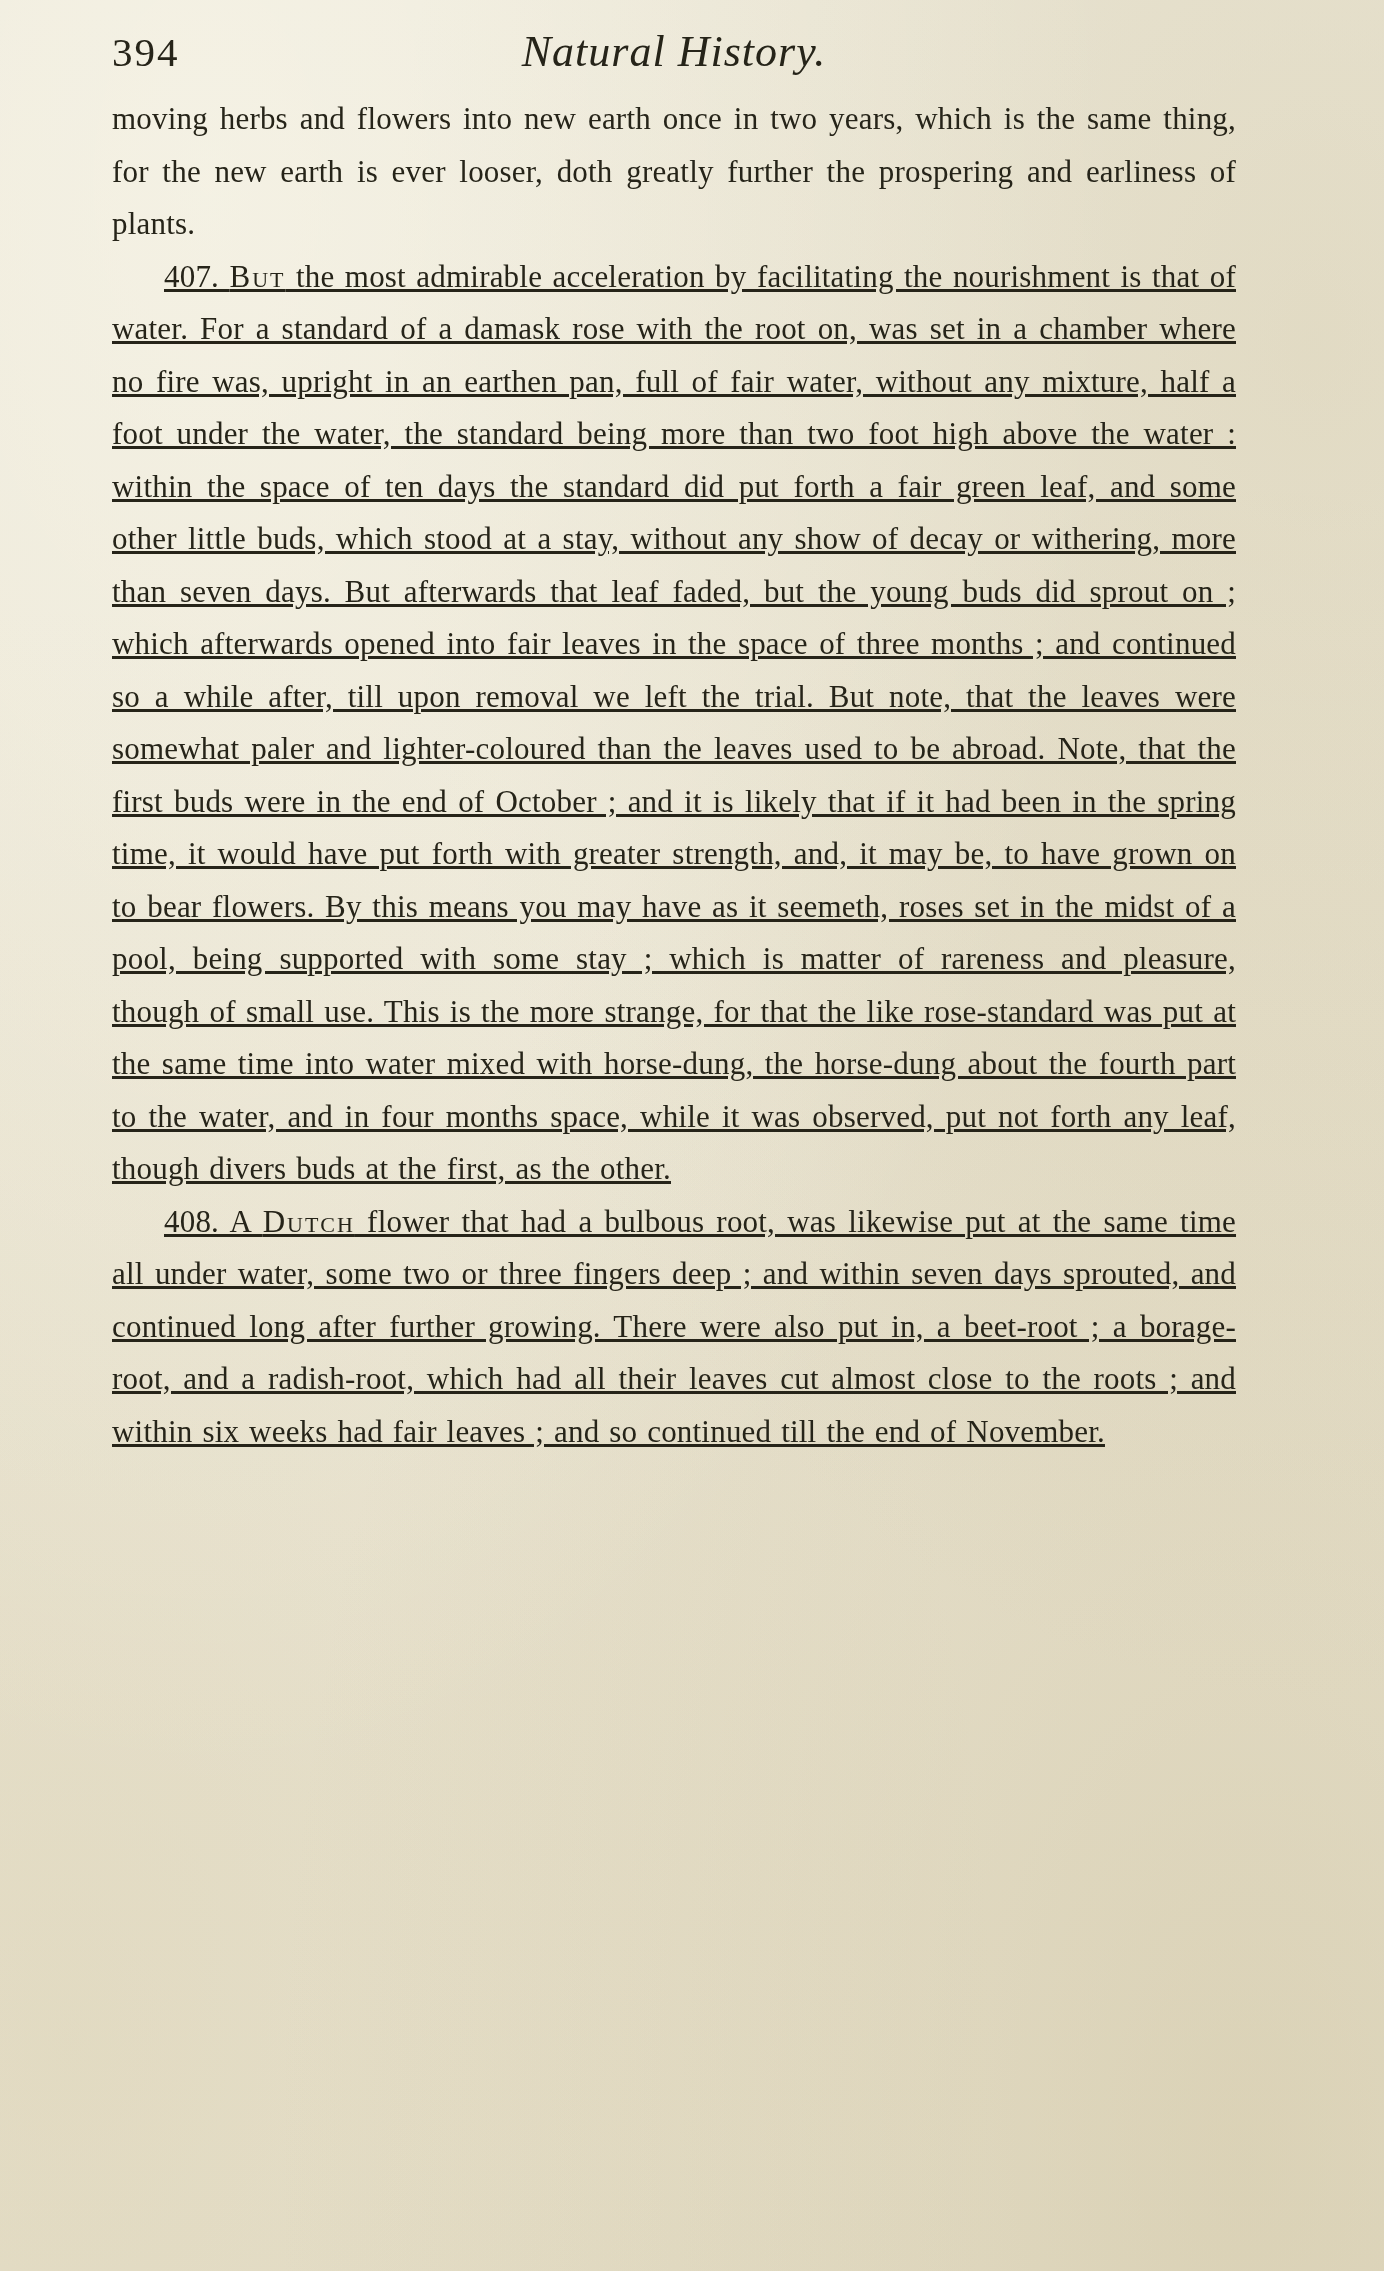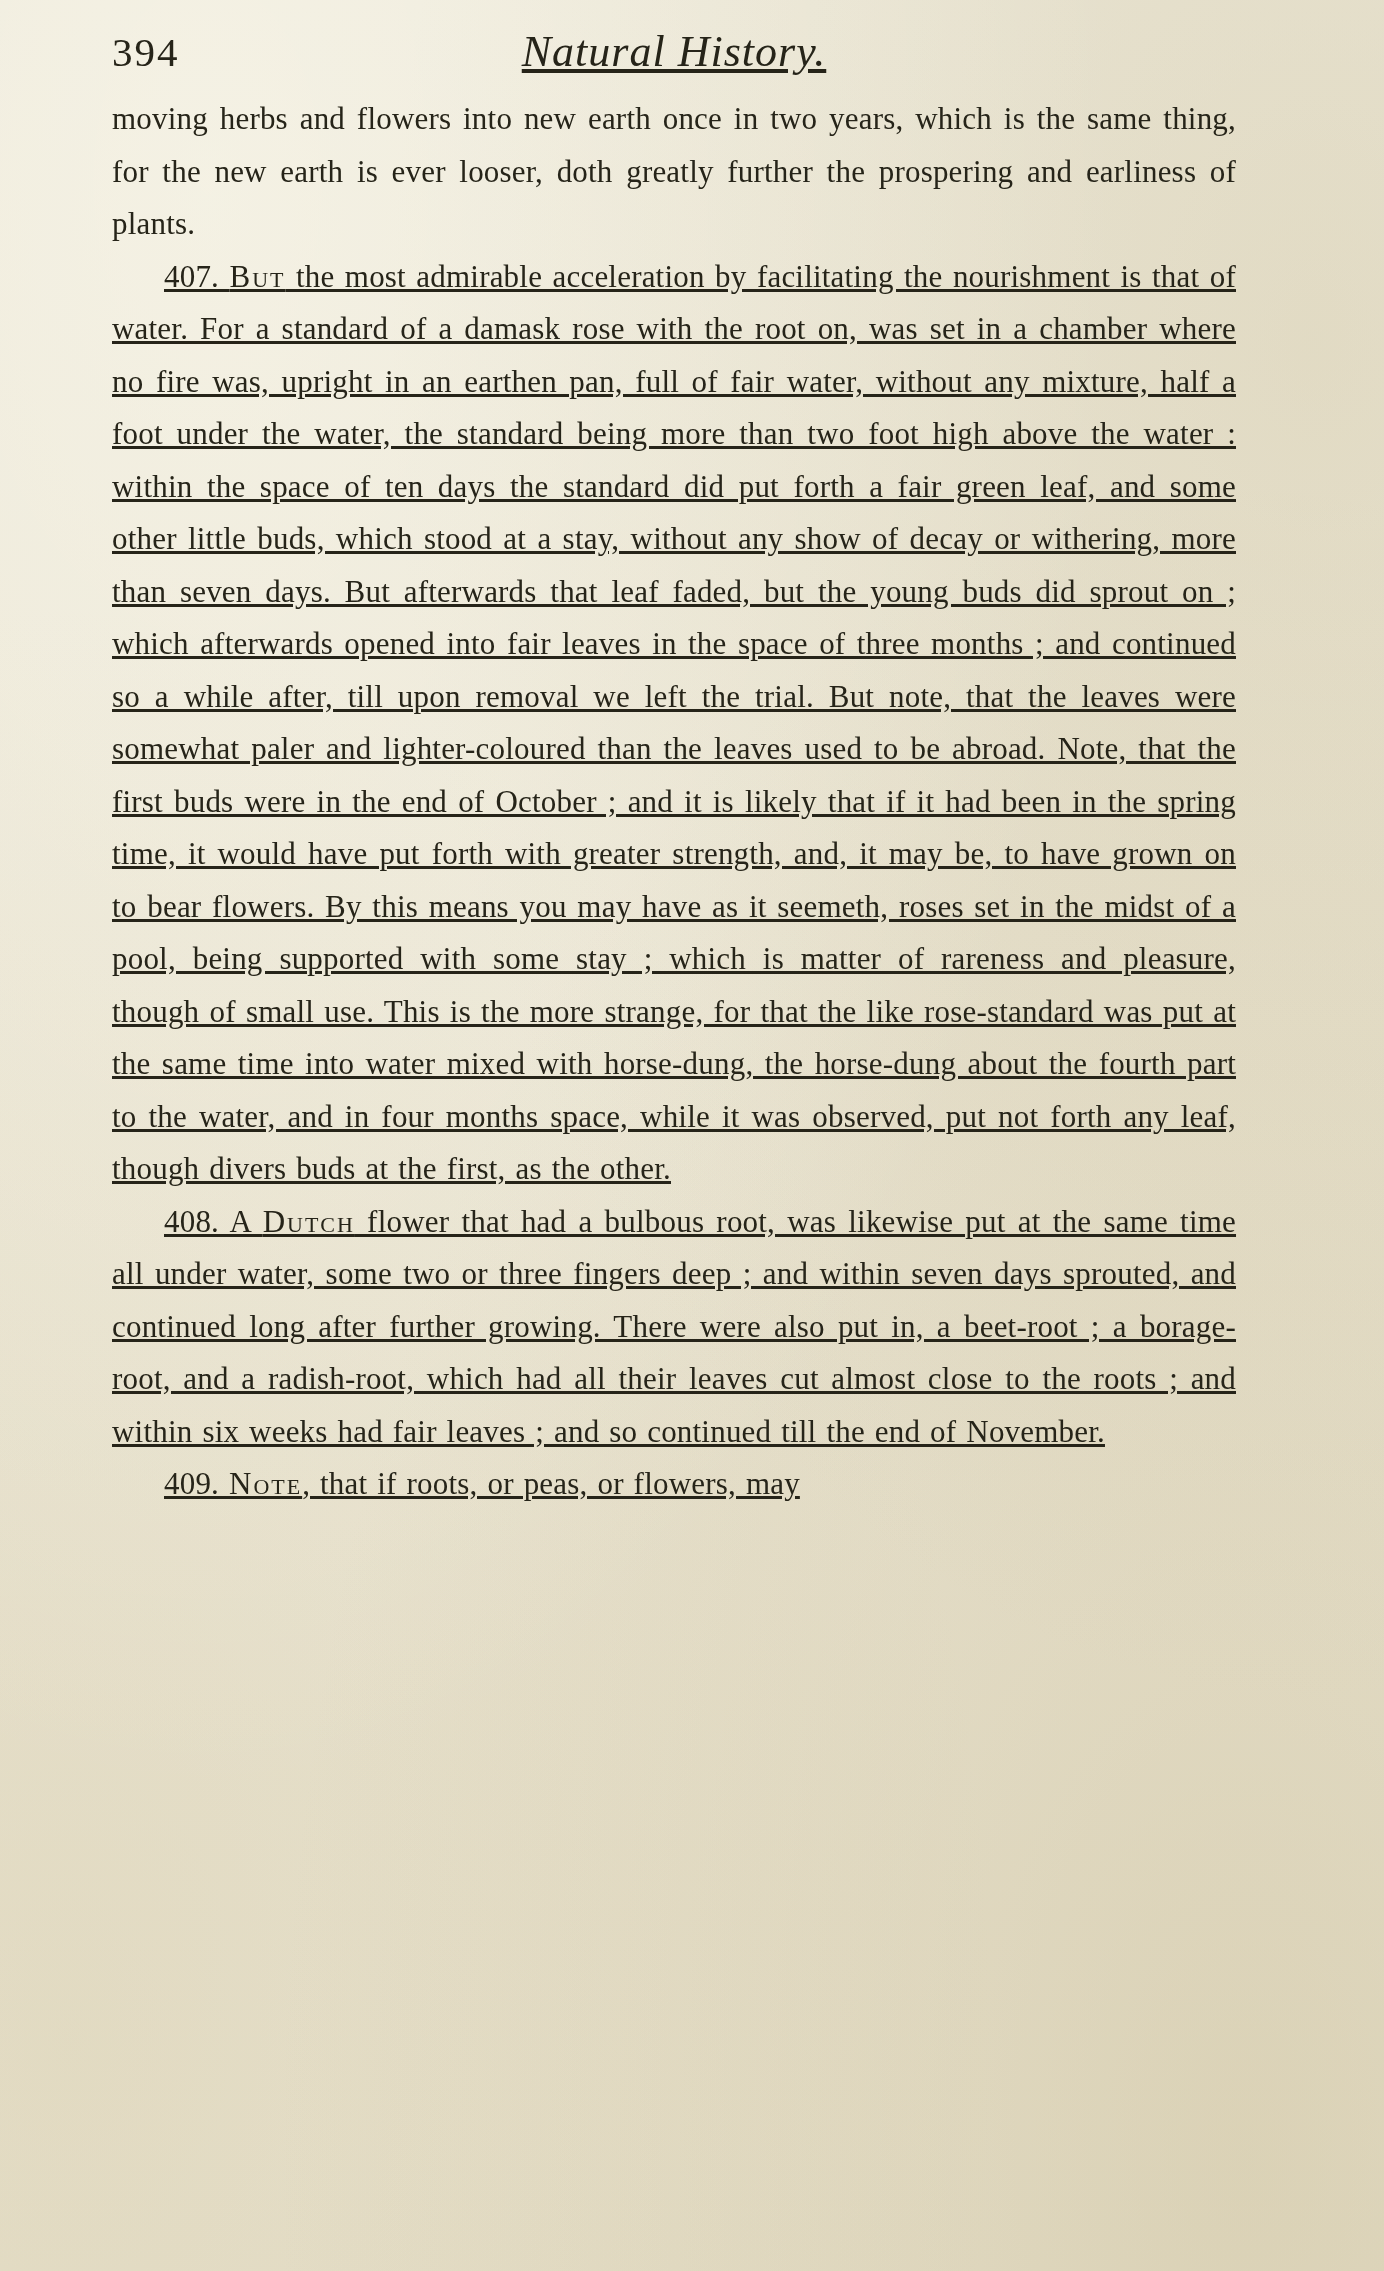--- a/index.html
+++ b/index.html
@@ -32,21 +32,20 @@
   }
   .running-head .pagenum {
     text-align: left;
     letter-spacing: 2px;
   }
   .running-head .title {
     text-align: center;
     font-style: italic;
     font-size: 44px;
     letter-spacing: 1px;
-    text-decoration: underline;
   }
   .running-head .section {
     text-align: right;
     letter-spacing: 1px;
   }
   .body-text p {
     margin: 0;
     text-align: justify;
     font-size: 31px;
     line-height: 52.5px;
@@ -73,17 +72,16 @@
   </div>
 
   <div class="body-text">
 
     <p><span>moving herbs and flowers into new earth once in two years, which is the same thing, for the new earth is ever looser, doth greatly further the prospering and earliness of plants.</span></p>
 
     <p class="indent"><span>407. </span><span class="sc">But</span><span> the most admirable acceleration by facilitating the nourishment is that of water. For a standard of a damask rose with the root on, was set in a chamber where no fire was, upright in an earthen pan, full of fair water, without any mixture, half a foot under the water, the standard being more than two foot high above the water : within the space of ten days the standard did put forth a fair green leaf, and some other little buds, which stood at a stay, without any show of decay or withering, more than seven days. But afterwards that leaf faded, but the young buds did sprout on ; which afterwards opened into fair leaves in the space of three months ; and continued so a while after, till upon removal we left the trial. But note, that the leaves were somewhat paler and lighter-coloured than the leaves used to be abroad. Note, that the first buds were in the end of October ; and it is likely that if it had been in the spring time, it would have put forth with greater strength, and, it may be, to have grown on to bear flowers. By this means you may have as it seemeth, roses set in the midst of a pool, being supported with some stay ; which is matter of rareness and pleasure, though of small use. This is the more strange, for that the like rose-standard was put at the same time into water mixed with horse-dung, the horse-dung about the fourth part to the water, and in four months space, while it was observed, put not forth any leaf, though divers buds at the first, as the other.</span></p>
 
     <p class="indent"><span>408. A </span><span class="sc">Dutch</span><span> flower that had a bulbous root, was likewise put at the same time all under water, some two or three fingers deep ; and within seven days sprouted, and continued long after further growing. There were also put in, a beet-root ; a borage-root, and a radish-root, which had all their leaves cut almost close to the roots ; and within six weeks had fair leaves ; and so continued till the end of November.</span></p>
 
-    <p class="indent"><span>409. </span><span class="sc">Note</span><span>, that if roots, or peas, or flowers, may</span></p>
 
   </div>
 
 </div>
 
 </body></html>

